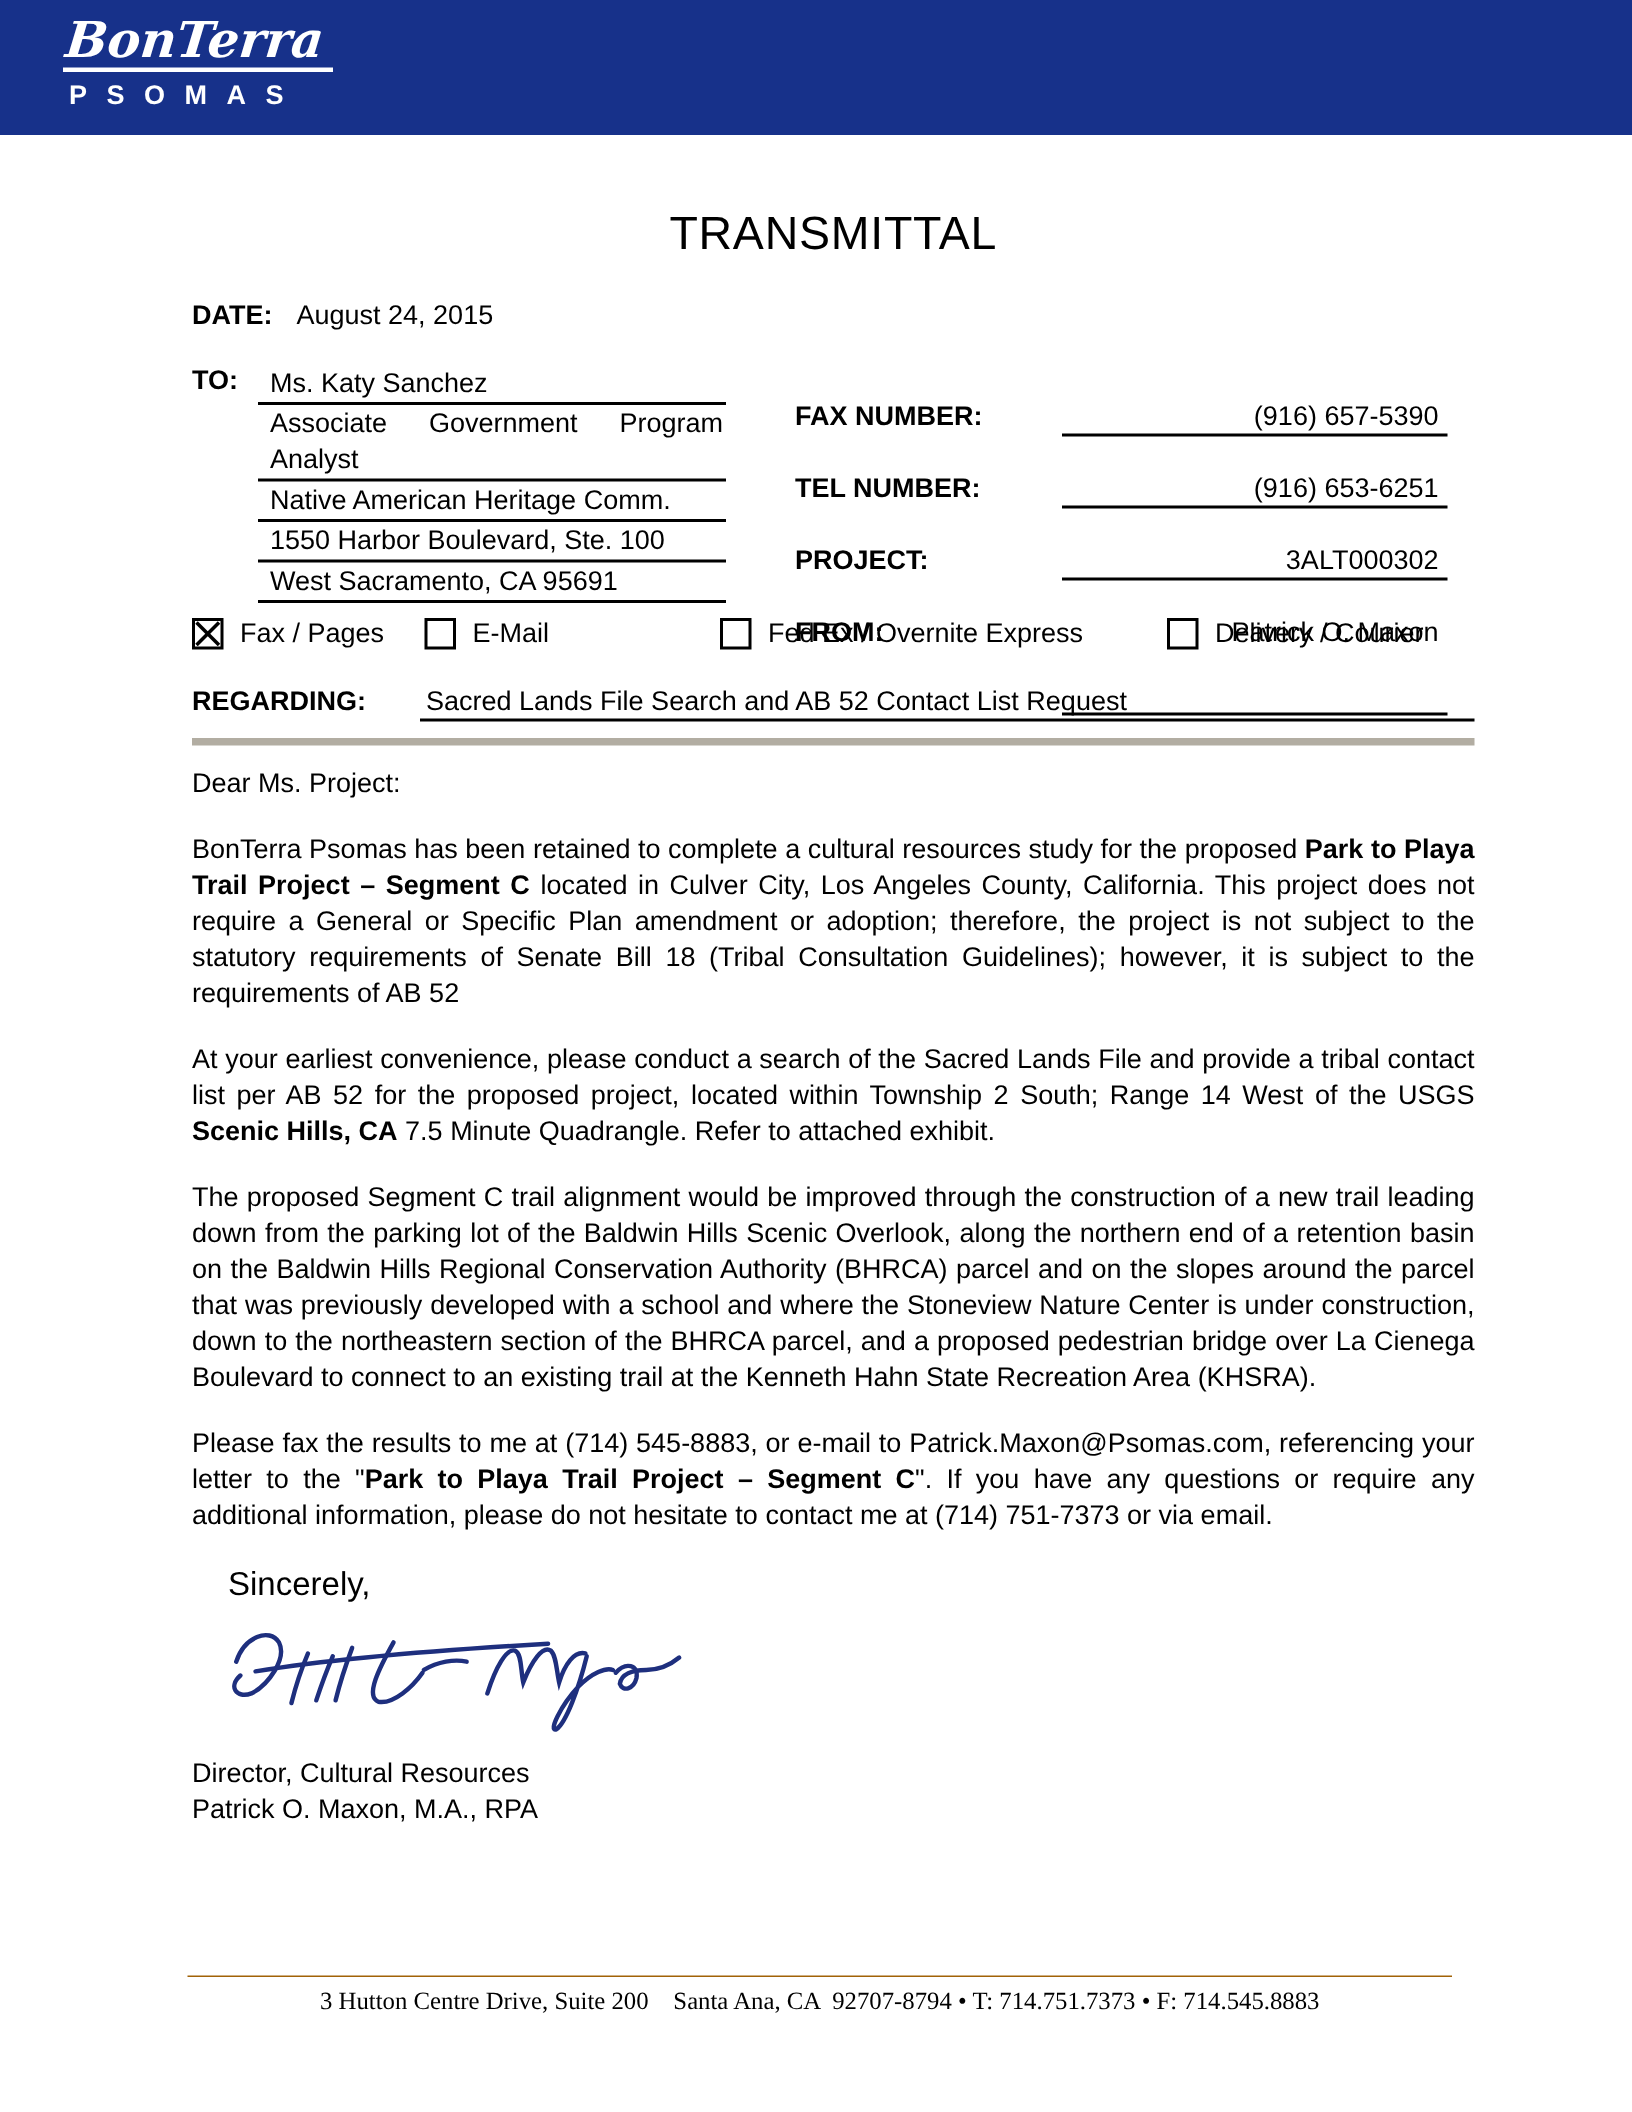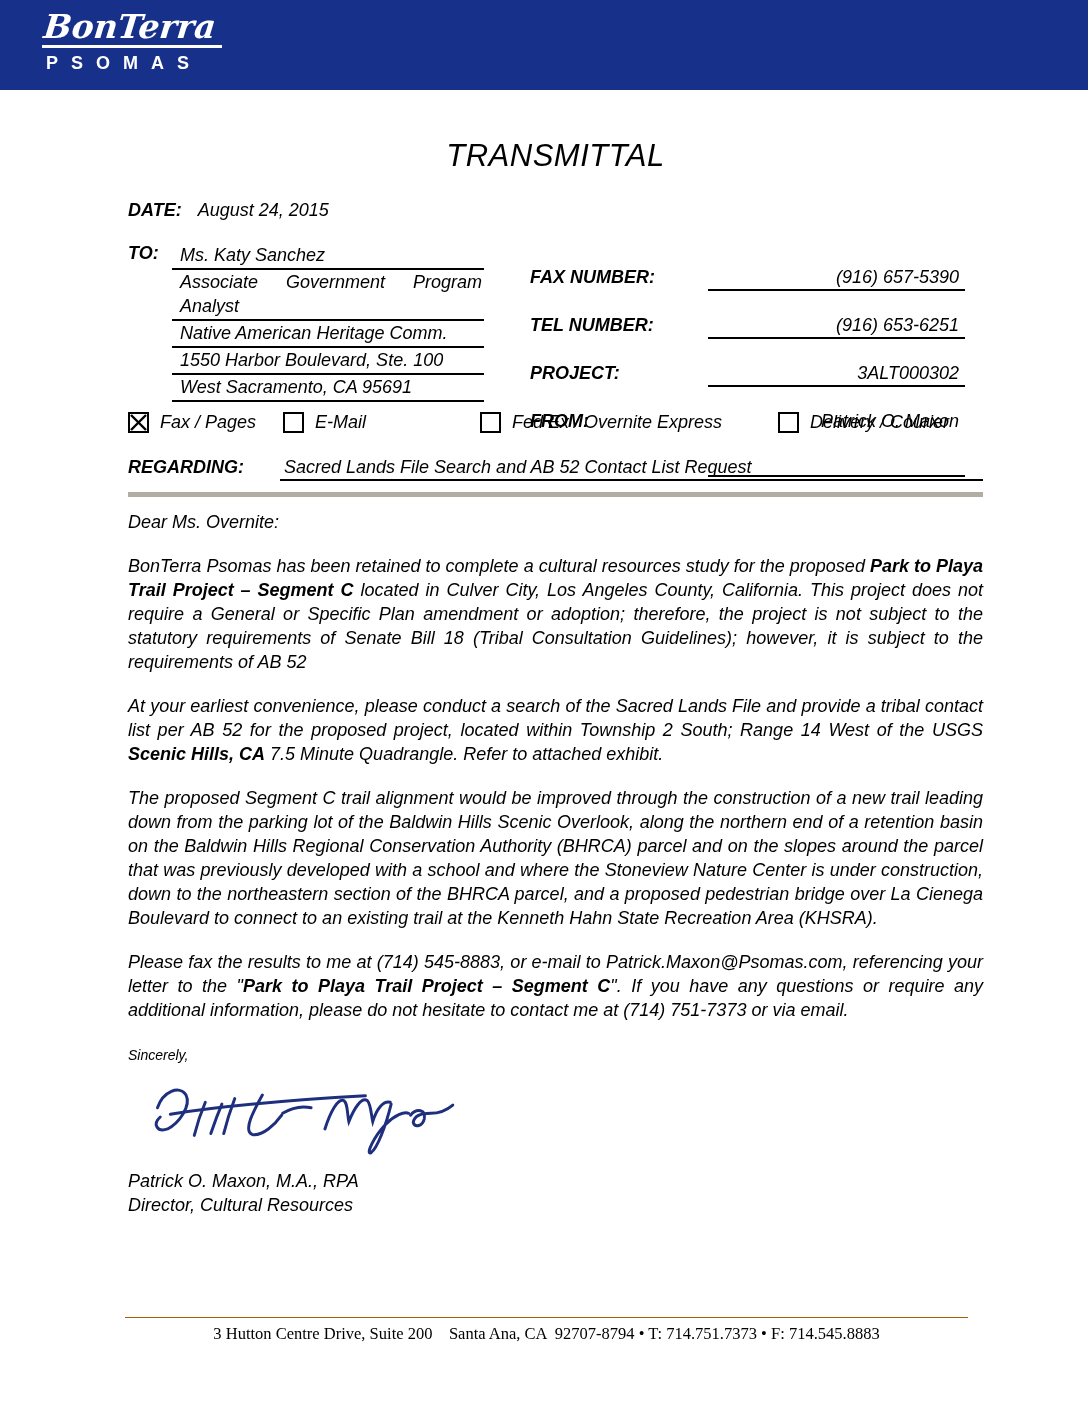--- a/index.html
+++ b/index.html
@@ -8,21 +8,21 @@
 
   
   .band{height:90px;background:#17318a;}
   .logo{padding:10px 0 0 42px;}
   .brand-script-wrap{display:inline-block;border-bottom:3px solid #fff;padding:0 6px 2px 2px;}
   .brand-script{display:inline-block;color:#fff;font-family:"DejaVu Serif",serif;
                 font-style:italic;font-weight:bold;font-size:33px;transform:skewX(-6deg);line-height:1;}
   .brand-caps{color:#fff;font-size:18px;font-weight:bold;letter-spacing:13px;margin:5px 0 0 4px;}
 
   
-  .content{position:absolute;left:128px;right:105px;top:90px;font-style:italic;}
+  .content{position:absolute;left:128px;right:105px;top:90px;}
   .title{margin:48px 0 0 0;text-align:center;font-size:31px;font-weight:500;letter-spacing:.5px;}
 
   .date-row{margin-top:26px;font-size:18px;}
   .date-row .lbl{font-weight:bold;margin-right:16px;}
 
   .to-section{position:relative;margin-top:22px;min-height:152px;}
   .to-label{position:absolute;left:0;top:0;font-weight:bold;font-size:18px;}
   .to-col{margin-left:44px;width:312px;}
   .to-line{border-bottom:2px solid #000;padding:0 2px 1px 8px;font-size:18px;line-height:24px;min-height:24px;}
   .to-line.justify{text-align:justify;}
@@ -43,21 +43,21 @@
   .regarding-row{display:flex;margin-top:15px;font-size:18px;line-height:24px;}
   .regarding-label{font-weight:bold;width:152px;flex:none;}
   .regarding-value{flex:1;border-bottom:2px solid #000;padding-left:4px;}
 
   .divider{height:5px;background:#b2ada2;margin-top:11px;}
 
   .salutation{margin-top:13px;font-size:18px;line-height:24px;}
   .para{margin:20px 0 0 0;font-size:18px;line-height:24px;text-align:justify;}
   .para .b{font-weight:bold;}
 
-  .closing{margin-top:22px;font-size:14px;line-height:23px;}
+  .closing{margin-top:22px;font-size:22px;line-height:23px;margin-left:24px;}
   .closing .company{font-weight:bold;}
 
   .signature{margin:4px 0 0 8px;}
 
   .signer{font-size:18px;line-height:24px;margin-top:2px;}
 
   
   .footer{position:absolute;left:125px;right:120px;top:1317px;border-top:1px solid #a16207;}
   .footer-text{margin-top:6px;text-align:center;font-family:"Liberation Serif",serif;
                font-size:16.5px;white-space:pre-wrap;}
@@ -139,21 +139,21 @@
       </span>
     </div>
 
     <div class="regarding-row">
       <span class="regarding-label">REGARDING:</span>
       <span class="regarding-value">Sacred Lands File Search and AB 52 Contact List Request</span>
     </div>
 
     <div class="divider"></div>
 
-    <div class="salutation">Dear Ms. Overnite:</div>
+    <div class="salutation">Dear Ms. Project:</div>
 
     <p class="para"><span>BonTerra Psomas has been retained to complete a cultural resources study for the proposed </span><span class="b">Park to Playa Trail Project – Segment C</span><span> located in Culver City, Los Angeles County, California. This project does not require a General or Specific Plan amendment or adoption; therefore, the project is not subject to the statutory requirements of Senate Bill 18 (Tribal Consultation Guidelines); however, it is subject to the requirements of AB 52</span></p>
     <p class="para"><span>At your earliest convenience, please conduct a search of the Sacred Lands File and provide a tribal contact list per AB 52 for the proposed project, located within Township 2 South; Range 14 West of the USGS </span><span class="b">Scenic Hills, CA</span><span> 7.5 Minute Quadrangle. Refer to attached exhibit.</span></p>
     <p class="para"><span>The proposed Segment C trail alignment would be improved through the construction of a new trail leading down from the parking lot of the Baldwin Hills Scenic Overlook, along the northern end of a retention basin on the Baldwin Hills Regional Conservation Authority (BHRCA) parcel and on the slopes around the parcel that was previously developed with a school and where the Stoneview Nature Center is under construction, down to the northeastern section of the BHRCA parcel, and a proposed pedestrian bridge over La Cienega Boulevard to connect to an existing trail at the Kenneth Hahn State Recreation Area (KHSRA).</span></p>
     <p class="para"><span>Please fax the results to me at (714) 545-8883, or e-mail to Patrick.Maxon@Psomas.com, referencing your letter to the "</span><span class="b">Park to Playa Trail Project – Segment C</span><span>". If you have any questions or require any additional information, please do not hesitate to contact me at (714) 751-7373 or via email.</span></p>
 
     <div class="closing">
       <div>Sincerely,</div>
     </div>
 
@@ -166,22 +166,22 @@
         <path d="M98,30 C92,46 88,60 86,68"></path>
         <path d="M128,26 C118,44 107,65 117,69 C128,71 142,58 149,48"></path>
         <path d="M150,46 C160,40 172,38 181,40"></path>
         <path d="M196,63 C202,44 210,30 216,32 C221,34 220,46 222,55 C228,40 236,28 242,32 C246,36 246,46 248,55 C252,42 259,32 267,34"></path>
         <path d="M268,36 C262,60 253,84 246,89 C240,91 249,72 262,58 C272,48 282,44 287,46"></path>
         <path d="M289,48 C296,40 306,42 304,52 C302,60 294,62 292,56 C293,49 301,46 311,46 C321,46 329,42 335,37"></path>
       </svg>
     </div>
 
     <div class="signer">
+      <div>Director, Cultural Resources</div>
       <div>Patrick O. Maxon, M.A., RPA</div>
-      <div>Director, Cultural Resources</div>
     </div>
 
   </div>
 
   <div class="footer">
     <div class="footer-text">3 Hutton Centre Drive, Suite 200    Santa Ana, CA  92707-8794 • T: 714.751.7373 • F: 714.545.8883</div>
   </div>
 
 </div>
 

